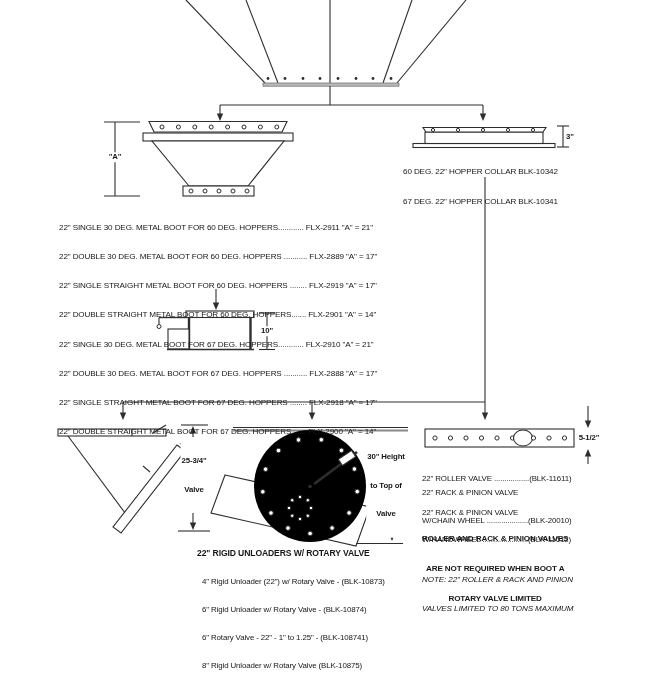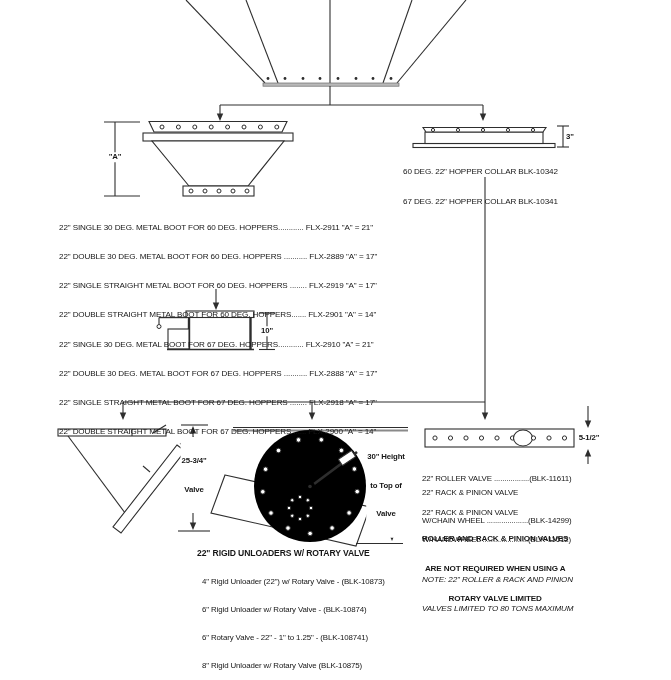--- a/index.html
+++ b/index.html
@@ -227,30 +227,30 @@
     <div>6" Rigid Unloader w/ Rotary Valve - (BLK-10874)</div>
     <div>6" Rotary Valve - 22" - 1" to 1.25" - (BLK-108741)</div>
     <div>8" Rigid Unloader w/ Rotary Valve (BLK-10875)</div>
   </div>
 
   <div class="txt small" style="left:422px;top:455px;">
     <div>22" ROLLER VALVE .................(BLK-11611)</div>
   </div>
   <div class="txt small" style="left:422px;top:469.5px;">
     <div>22" RACK &amp; PINION VALVE</div>
-    <div>W/CHAIN WHEEL ....................(BLK-14299)</div>
+    <div>W/CHAIN WHEEL ....................(BLK-20010)</div>
   </div>
   <div class="txt small" style="left:422px;top:489px;">
     <div>22" RACK &amp; PINION VALVE</div>
     <div>W/HANDWHEEL ......................(BLK-11612)</div>
   </div>
 
   <div class="txt boldnote" style="left:422px;top:514px;text-align:center;">
     <div>ROLLER AND RACK &amp; PINION VALVES</div>
-    <div>ARE NOT REQUIRED WHEN USING A</div>
+    <div>ARE NOT REQUIRED WHEN BOOT A</div>
     <div>ROTARY VALVE LIMITED</div>
   </div>
   <div class="txt italicnote" style="left:422px;top:556px;">
     <div>NOTE: 22" ROLLER &amp; RACK AND PINION</div>
     <div>VALVES LIMITED TO 80 TONS MAXIMUM</div>
   </div>
 
 </div>
 
 </body></html>

